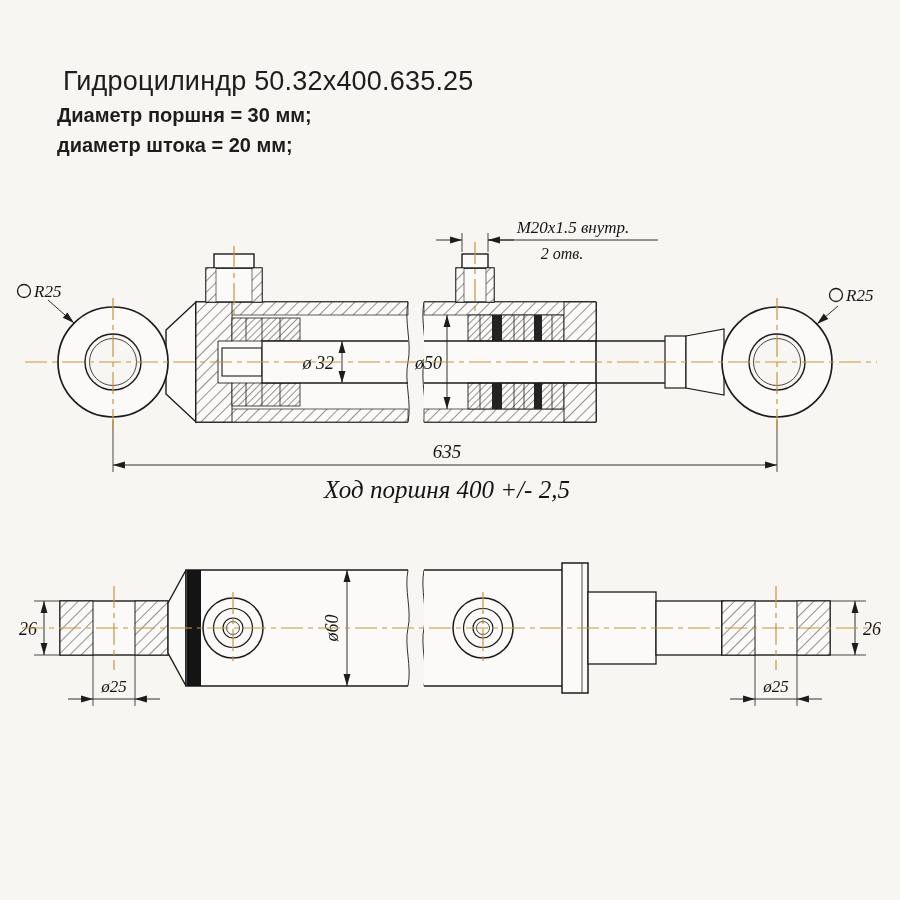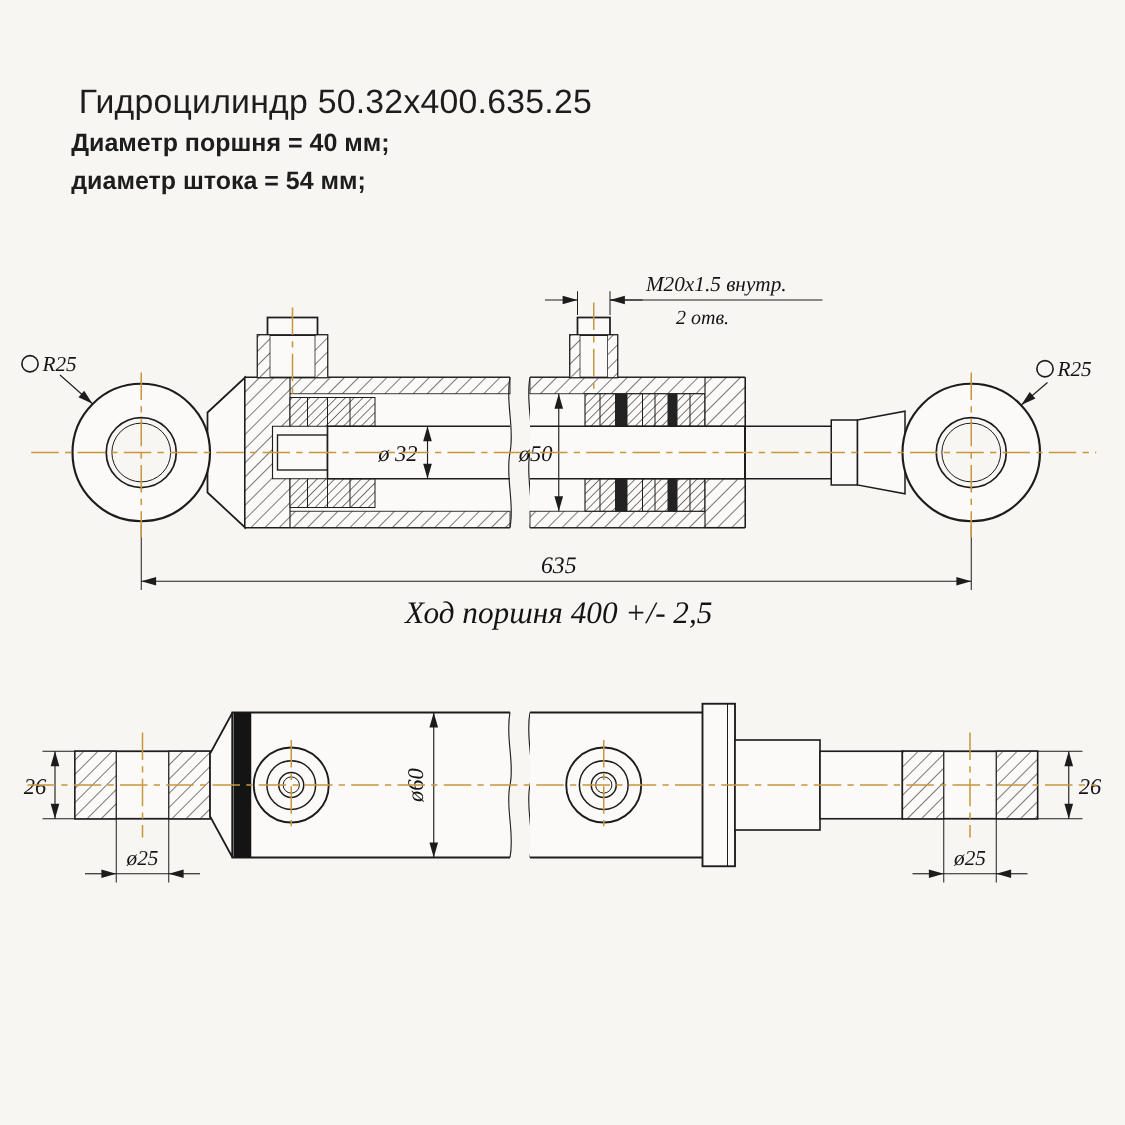--- a/index.html
+++ b/index.html
@@ -29,22 +29,22 @@
   }
 </style>
 </head>
 <body>
 
 <div class="page">
 
   <div class="title">Гидроцилиндр 50.32х400.635.25</div>
 
   <div class="specs">
-    <div>Диаметр поршня = 40 мм;</div>
-    <div>диаметр штока = 54 мм;</div>
+    <div>Диаметр поршня = 30 мм;</div>
+    <div>диаметр штока = 20 мм;</div>
   </div>
 
   <svg width="900" height="900" viewBox="0 0 900 900">
     <defs>
       <pattern id="hatch" patternUnits="userSpaceOnUse" width="8" height="8" patternTransform="rotate(45)">
         <rect width="8" height="8" fill="#fbfaf8"></rect>
         <line x1="0" y1="0" x2="0" y2="8" stroke="#2b2b2b" stroke-width="1"></line>
       </pattern>
       <pattern id="hatchD" patternUnits="userSpaceOnUse" width="5" height="5" patternTransform="rotate(45)">
         <rect width="5" height="5" fill="#fbfaf8"></rect>

